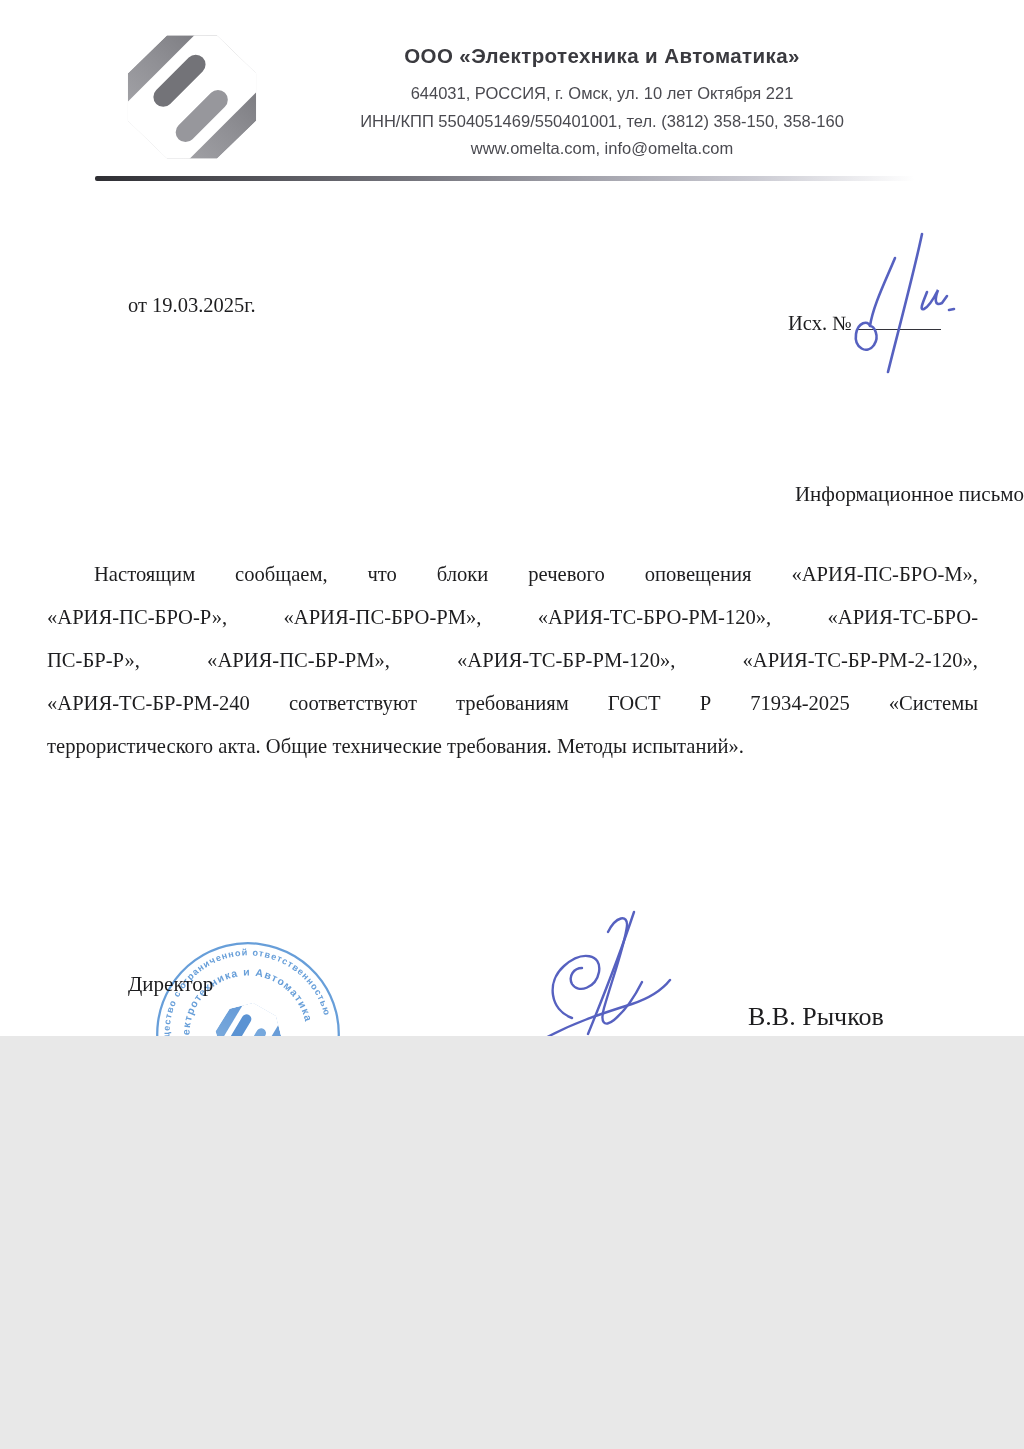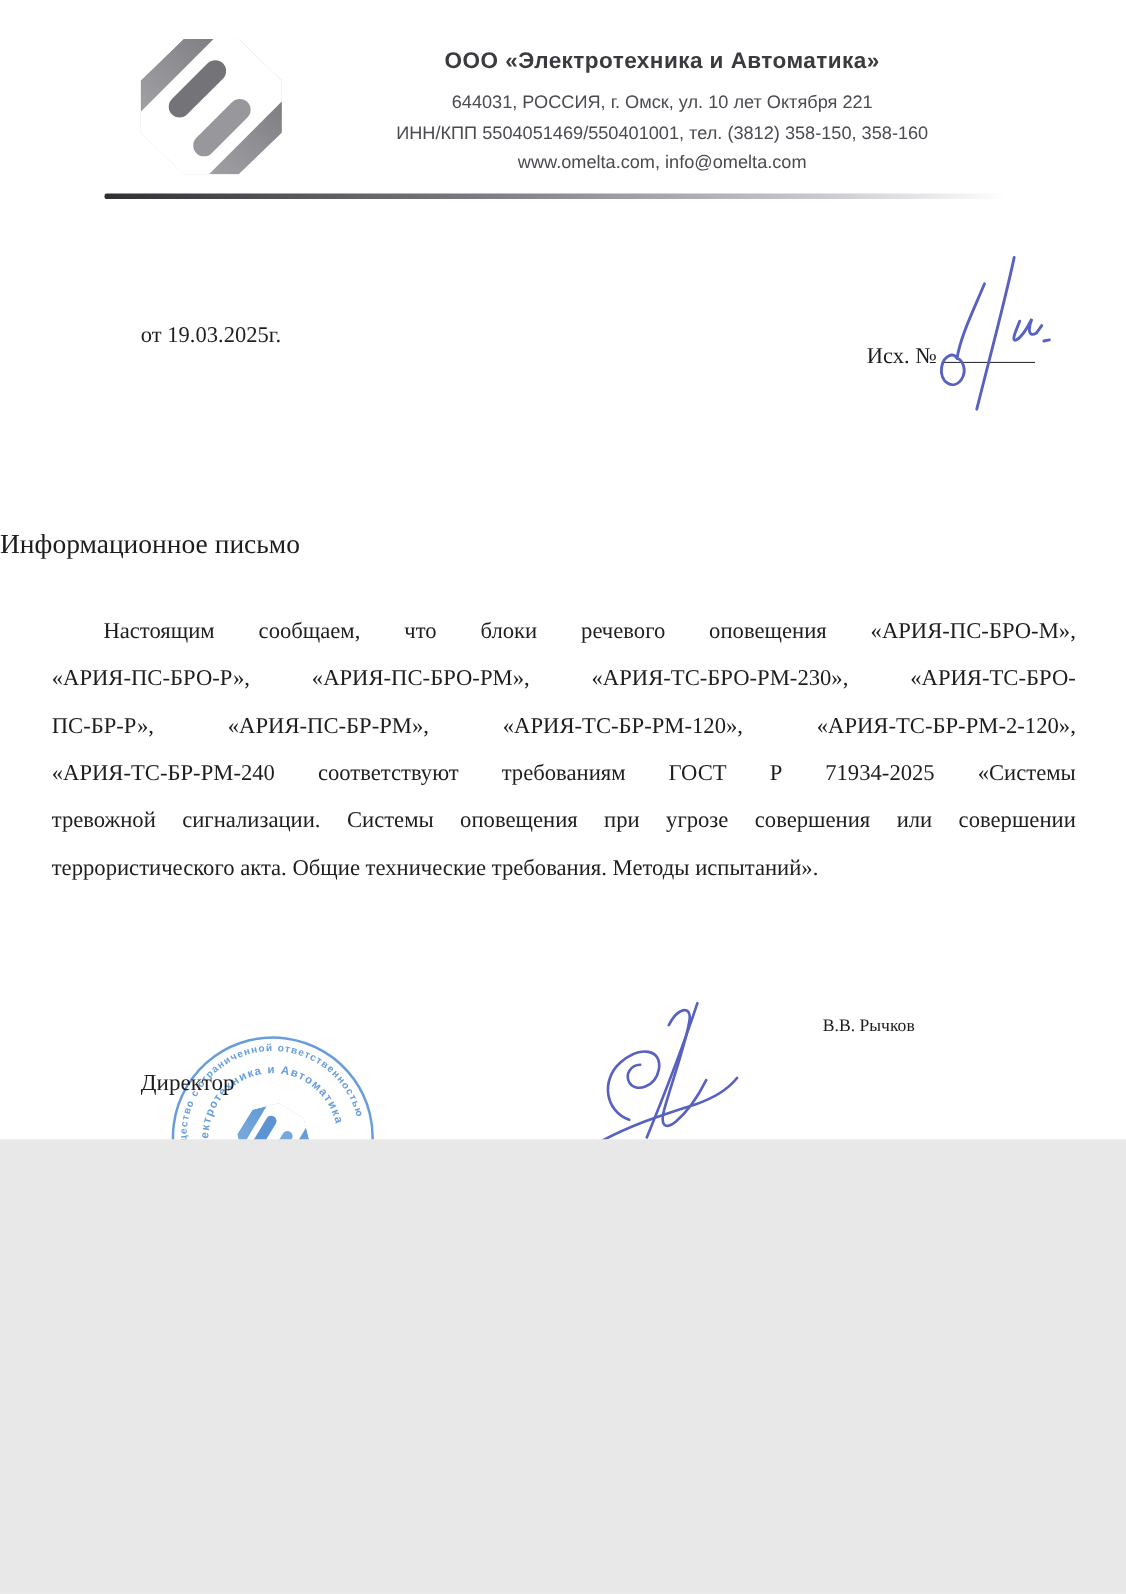--- a/index.html
+++ b/index.html
@@ -23,30 +23,30 @@
     background:linear-gradient(to right,#2e2e33 0%,#4a4a50 14%,#76767e 38%,#a2a2ab 58%,#cbcbd3 78%,rgba(255,255,255,0) 97%);
   }
 
   
   .date-line { position:absolute; left:128px; top:294px; font-size:20.5px; }
   .ref-line  { position:absolute; left:788px; top:308px; font-size:20.5px; white-space:nowrap; }
   .ref-line .uline { display:inline-block; width:84px; height:21px; border-bottom:1.7px solid #33333a; }
   .hand-ref { position:absolute; left:833px; top:230px; width:126px; height:146px; }
 
   
-  .title { position:absolute; left:0; top:482px; width:1024px; text-align:left; font-size:25px; }
+  .title { position:absolute; left:0; top:482px; width:1024px; text-align:right; font-size:21px; }
   .bodytext { position:absolute; left:47px; top:553px; width:931px; font-size:20.6px; line-height:43px; }
   .bl { text-align:justify; text-align-last:justify; }
   .bl.first { text-indent:47px; }
   .bl.last { text-align:last-line left; text-align-last:left; }
 
   
   .position { position:absolute; left:128px; top:972px; font-size:21px; }
   .stamp-mark { position:absolute; left:156px; top:1072px; font-size:21px; letter-spacing:1px; }
-  .name { position:absolute; left:748px; top:924px; font-size:16px; }
+  .name { position:absolute; left:748px; top:1002px; font-size:26px; }
   .stamp { position:absolute; left:152px; top:938px; width:192px; height:192px; mix-blend-mode:multiply; opacity:.93; }
   .stamp text { font-family:"Liberation Sans", sans-serif; }
   .signature { position:absolute; left:536px; top:906px; width:160px; height:154px; }
 </style>
 </head>
 <body>
 
 <div class="page">
 
   <svg class="logo" viewBox="0 0 100 96" aria-hidden="true">
@@ -86,24 +86,23 @@
     <path d="M 62,28 C 52,52 40,76 37,96 C 35,90 25,92 23,104 C 21,118 34,125 41,115 C 47,106 41,96 37,96"></path>
     <path d="M 89,4 C 81,42 66,98 55,142"></path>
     <path d="M 94,62 C 90,72 86,81 91,79 C 97,76 102,66 105,60 C 102,68 101,77 109,73 L 114,66"></path>
     <path d="M 116,80 L 121,79"></path>
   </svg>
 
   <div class="title">Информационное письмо</div>
 
   <div class="bodytext">
     <div class="bl first">Настоящим сообщаем, что блоки речевого оповещения «АРИЯ-ПС-БРО-М»,</div>
-    <div class="bl">«АРИЯ-ПС-БРО-Р», «АРИЯ-ПС-БРО-РМ», «АРИЯ-ТС-БРО-РМ-230», «АРИЯ-ТС-БРО-</div>
+    <div class="bl">«АРИЯ-ПС-БРО-Р», «АРИЯ-ПС-БРО-РМ», «АРИЯ-ТС-БРО-РМ-120», «АРИЯ-ТС-БРО-</div>
     <div class="bl">ПС-БР-Р», «АРИЯ-ПС-БР-РМ», «АРИЯ-ТС-БР-РМ-120», «АРИЯ-ТС-БР-РМ-2-120»,</div>
     <div class="bl">«АРИЯ-ТС-БР-РМ-240 соответствуют требованиям ГОСТ Р 71934-2025 «Системы</div>
-    <div class="bl">тревожной сигнализации. Системы оповещения при угрозе совершения или совершении</div>
     <div class="bl last">террористического акта. Общие технические требования. Методы испытаний».</div>
   </div>
 
   <div class="position">Директор</div>
   <div class="stamp-mark">МП</div>
   <div class="name">В.В. Рычков</div>
 
   <svg class="stamp" viewBox="0 0 220 220" aria-hidden="true">
     <defs>
       <path id="tp-ot" d="M 20,110 A 90,90 0 0 1 200,110"></path>

